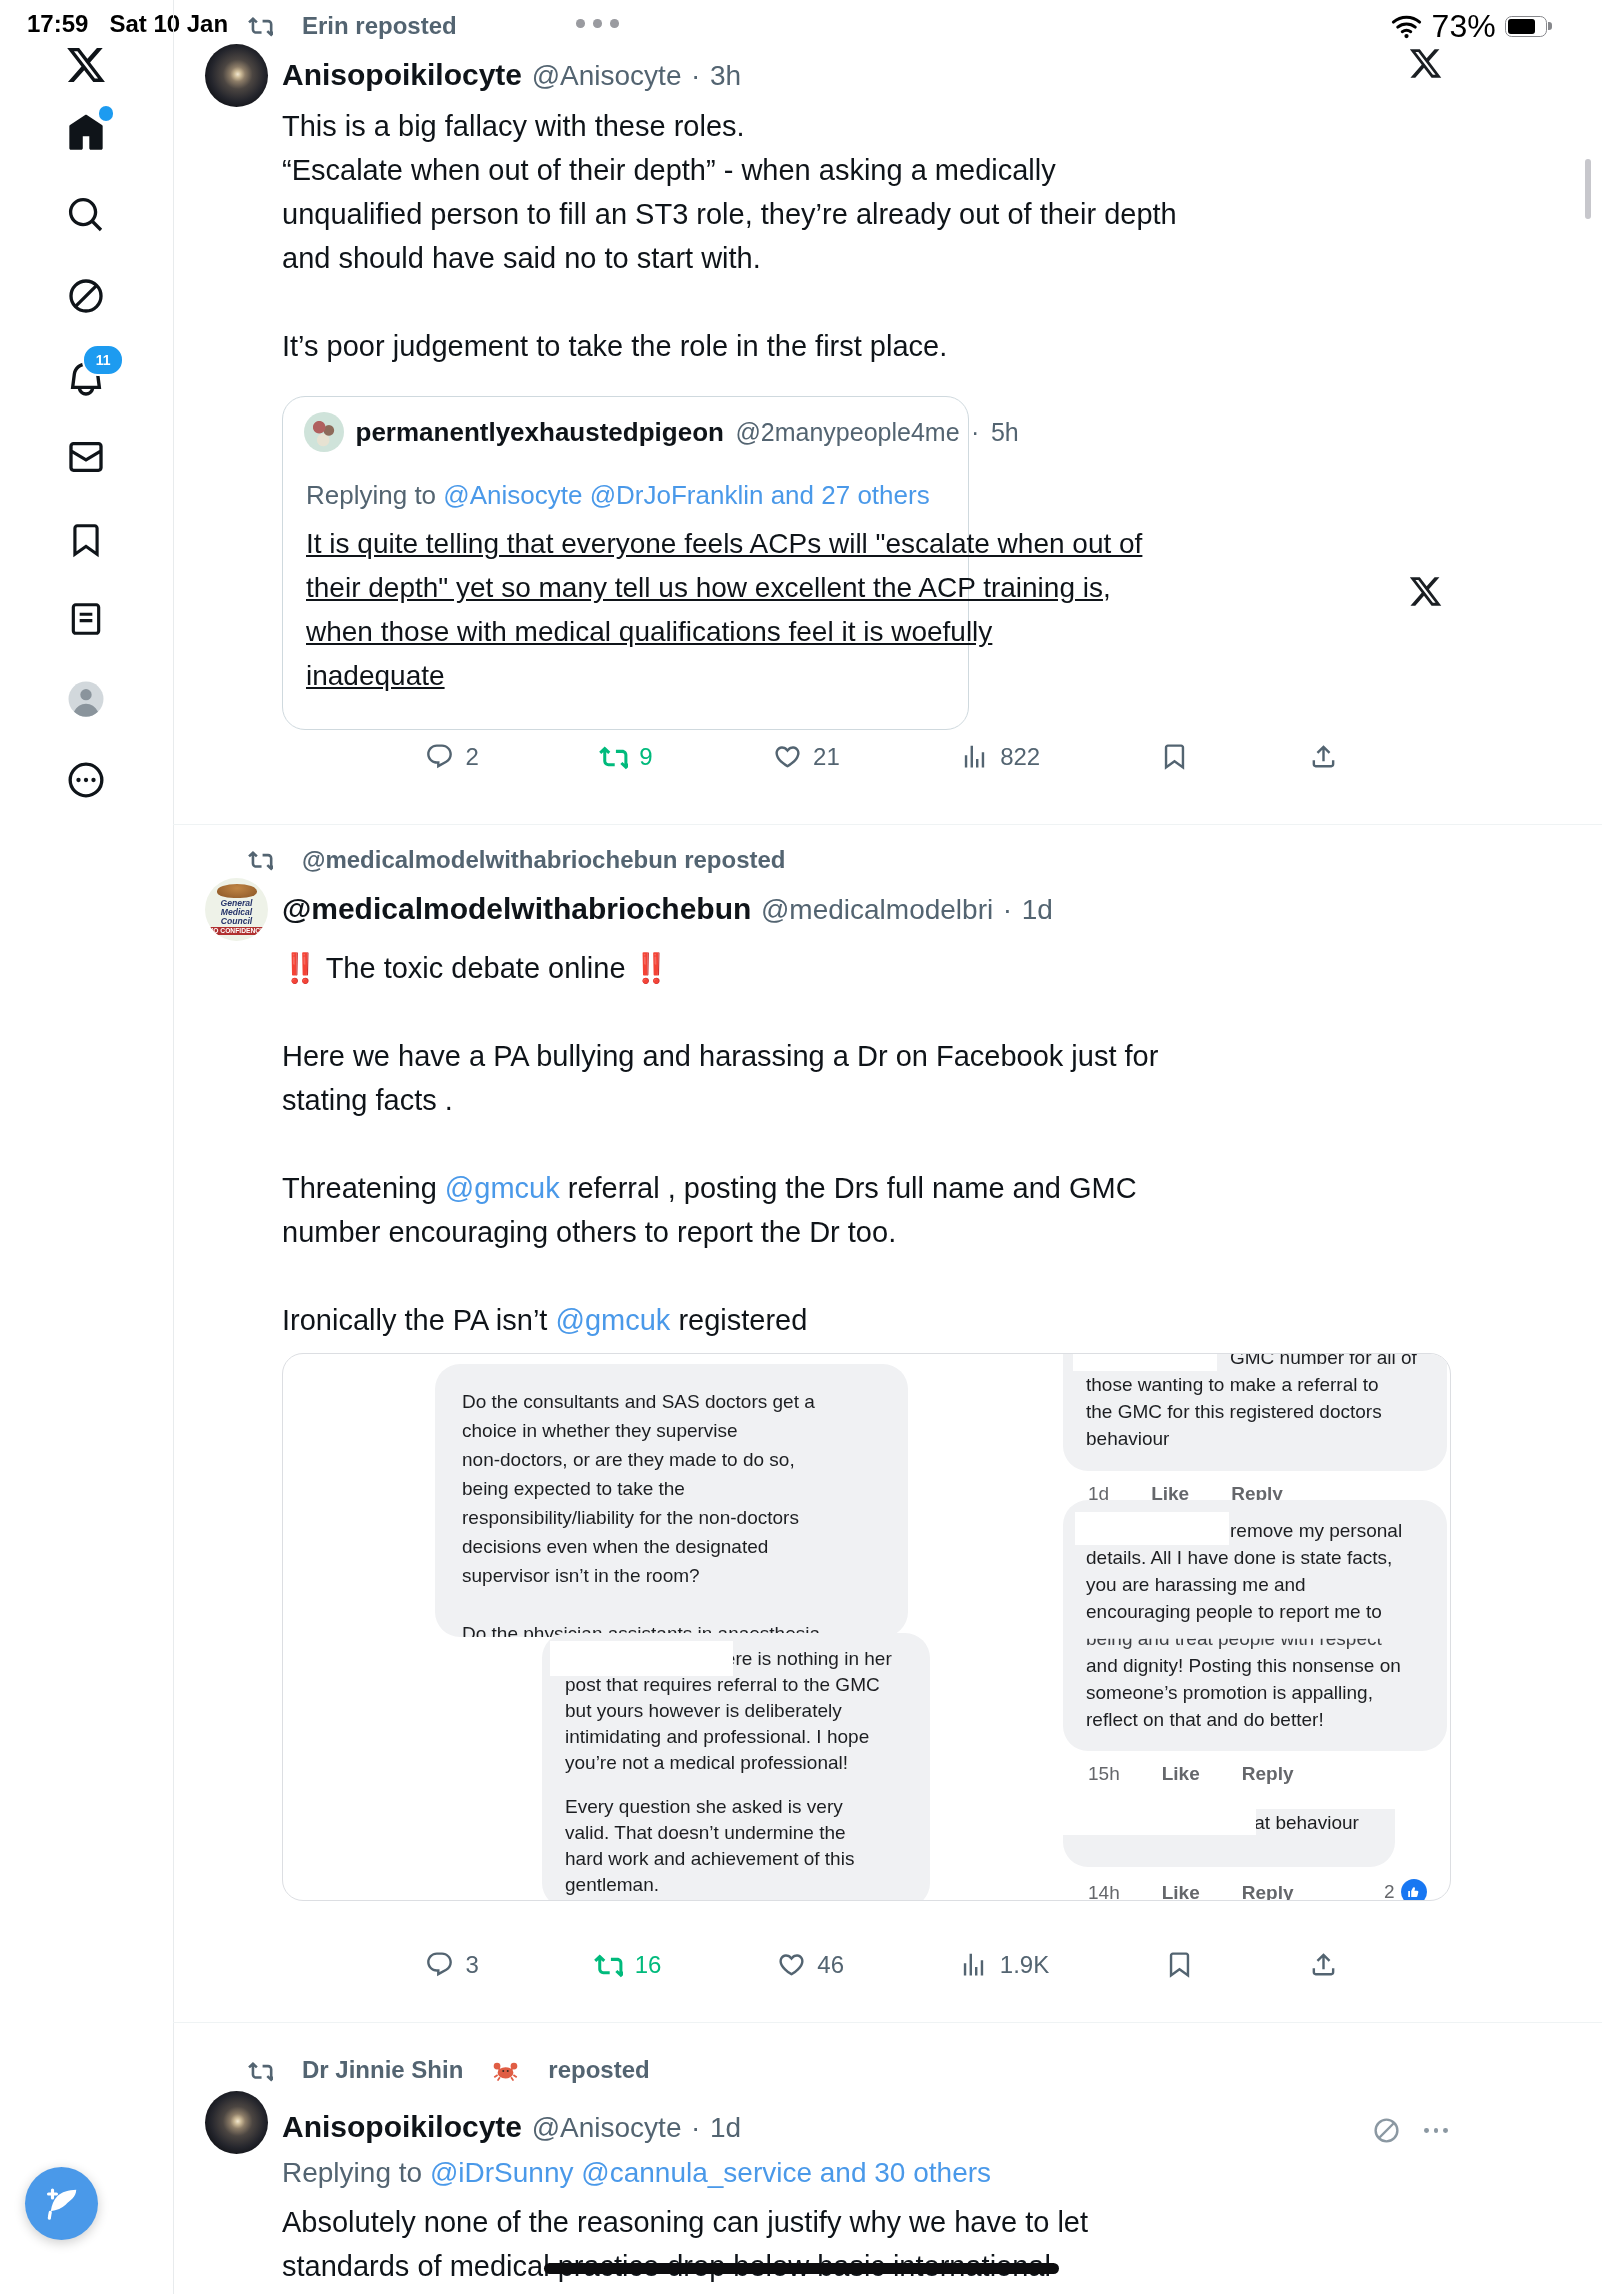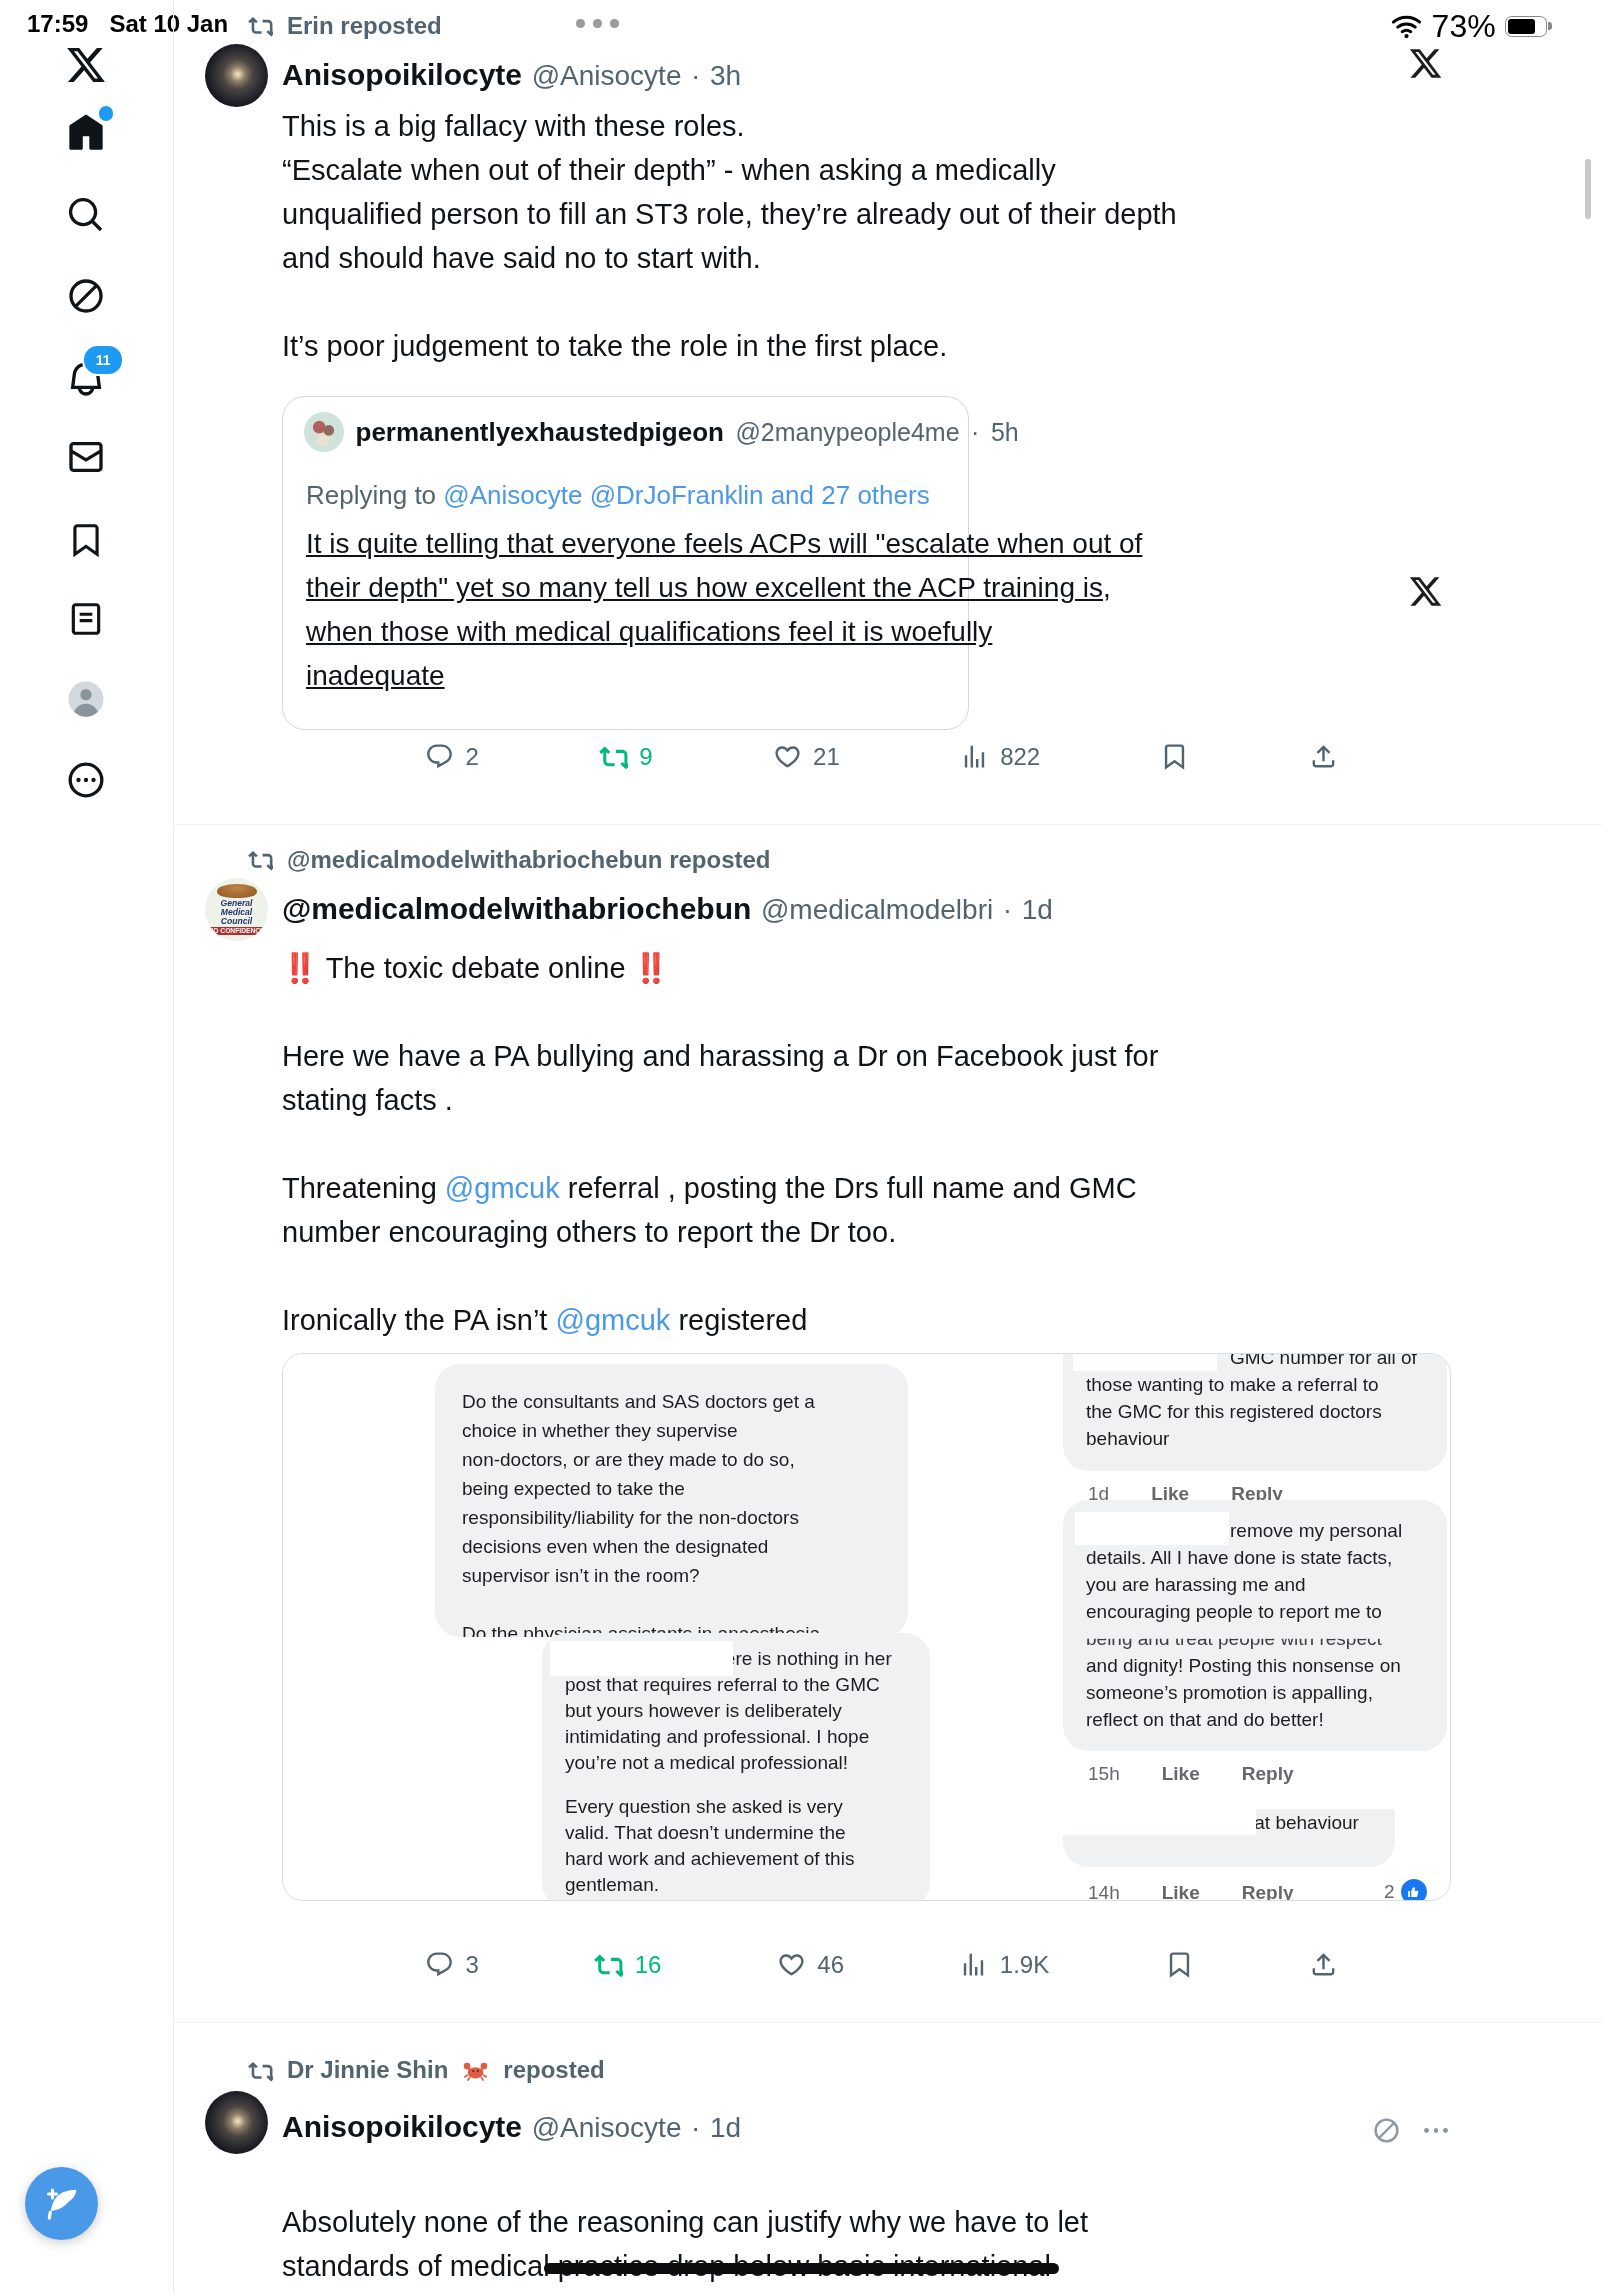--- a/index.html
+++ b/index.html
@@ -21,21 +21,21 @@
   .sb{position:absolute;left:61px;width:50px;height:50px;display:flex;align-items:center;justify-content:center;}
   .sb svg{display:block;}
   .home-dot{position:absolute;top:-1.9px;right:-1.9px;width:14.4px;height:14.4px;border-radius:50%;background:#1d9bf0;}
   .badge{position:absolute;top:-9.6px;right:-13.4px;min-width:23px;height:28px;padding:0 7.7px;background:#1d9bf0;border:2.9px solid #fff;border-radius:15.4px;color:#fff;font-size:14px;font-weight:700;display:flex;align-items:center;justify-content:center;}
 
   
   .timeline{position:absolute;left:173px;top:0;width:1430px;height:2294px;}
   .tweet{position:absolute;left:0;width:100%;}
   .divider{position:absolute;left:0;width:100%;height:1px;background:#eff3f4;}
 
-  .repost-row{position:absolute;left:75px;display:flex;align-items:center;gap:14px;color:#536471;font-size:24px;font-weight:700;white-space:nowrap;}
+  .repost-row{position:absolute;left:75px;display:flex;align-items:center;gap:29px;color:#536471;font-size:24px;font-weight:700;white-space:nowrap;}
   .avatar{position:absolute;left:32px;width:63px;height:63px;border-radius:50%;overflow:hidden;}
   .gal{background:radial-gradient(circle at 52% 48%, #f2e8d2 0%, #cdbb98 7%, #8d7d68 16%, #4c4642 32%, #24252c 58%, #0a0c10 82%);}
   .name-row{position:absolute;left:109px;display:flex;align-items:baseline;gap:9.6px;white-space:nowrap;}
   .nm{font-size:30px;font-weight:700;color:#0f1419;}
   .hd{font-size:28px;color:#536471;font-weight:400;}
   .xmark{position:absolute;}
   .body{position:absolute;left:109px;font-size:29px;line-height:44px;color:#0f1419;}
   .tl{white-space:pre;}
   .tl.blank::after{content:"\00a0";}
   .seg.link{color:#4a99e9;}
@@ -462,20 +462,23 @@
         <svg width="29" height="29" viewBox="0 0 24 24" fill="none" stroke="#8b98a2" stroke-width="2">
             <circle cx="12" cy="12" r="9"></circle>
             <line x1="5.6" y1="18.4" x2="18.4" y2="5.6"></line>
           </svg>
         <span class="hdots">
             <i></i>
             <i></i>
             <i></i>
           </span>
       </div>
+      <div class="body" style="top:113px;font-size:28px;line-height:38px">
+          <div class="tl"><span class="seg dim">Replying to </span><span class="seg link">@iDrSunny @cannula_service and 30 others</span></div>
+        </div>
       <div class="body" style="top:159px;width:788px">
           <div class="tl">Absolutely none of the reasoning can justify why we have to let</div>
           <div class="tl">standards of medical practice drop below basic international</div>
         </div>
     </div>
   </div>
 
   <div class="compose">
     <svg width="38" height="38" viewBox="0 0 24 24">
       <path d="M21 3c-4.8.2-9.2 1.3-12 4.1-2.2 2.2-3.5 5.6-4.1 9.4 3.8-.6 7.2-1.9 9.4-4.1C17.1 9.6 20.8 7.8 21 3z" fill="#fff"></path>

